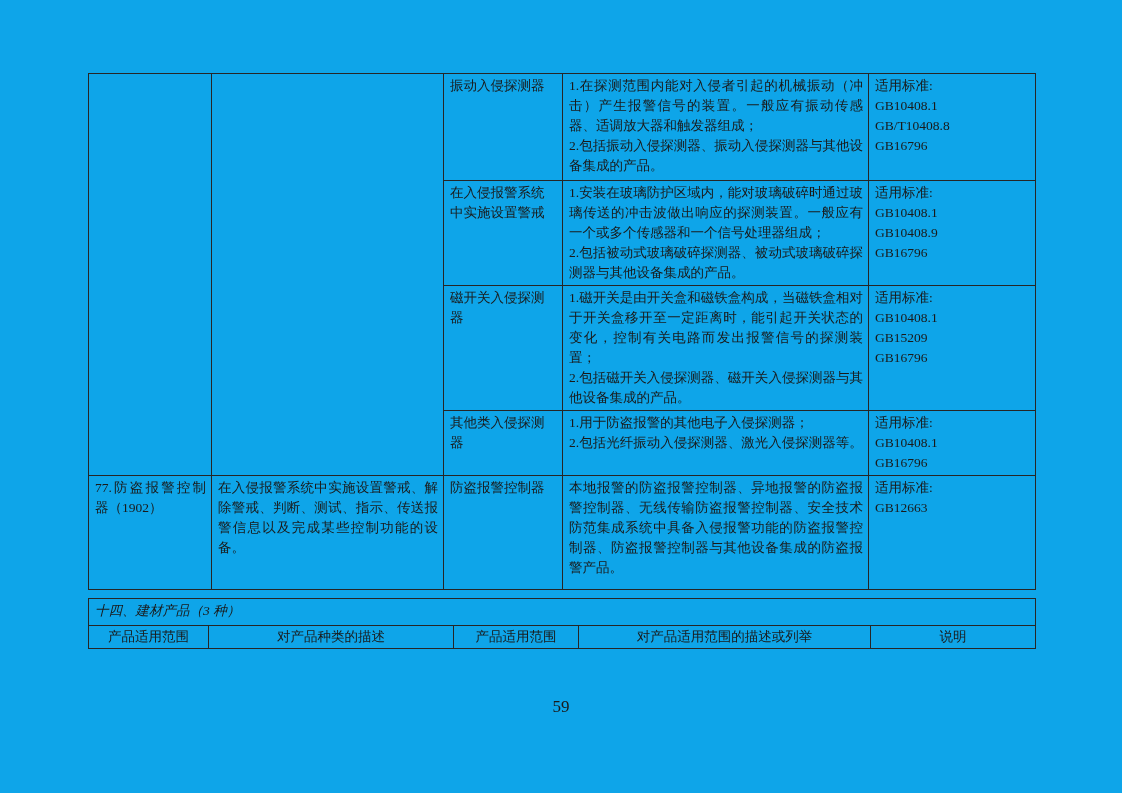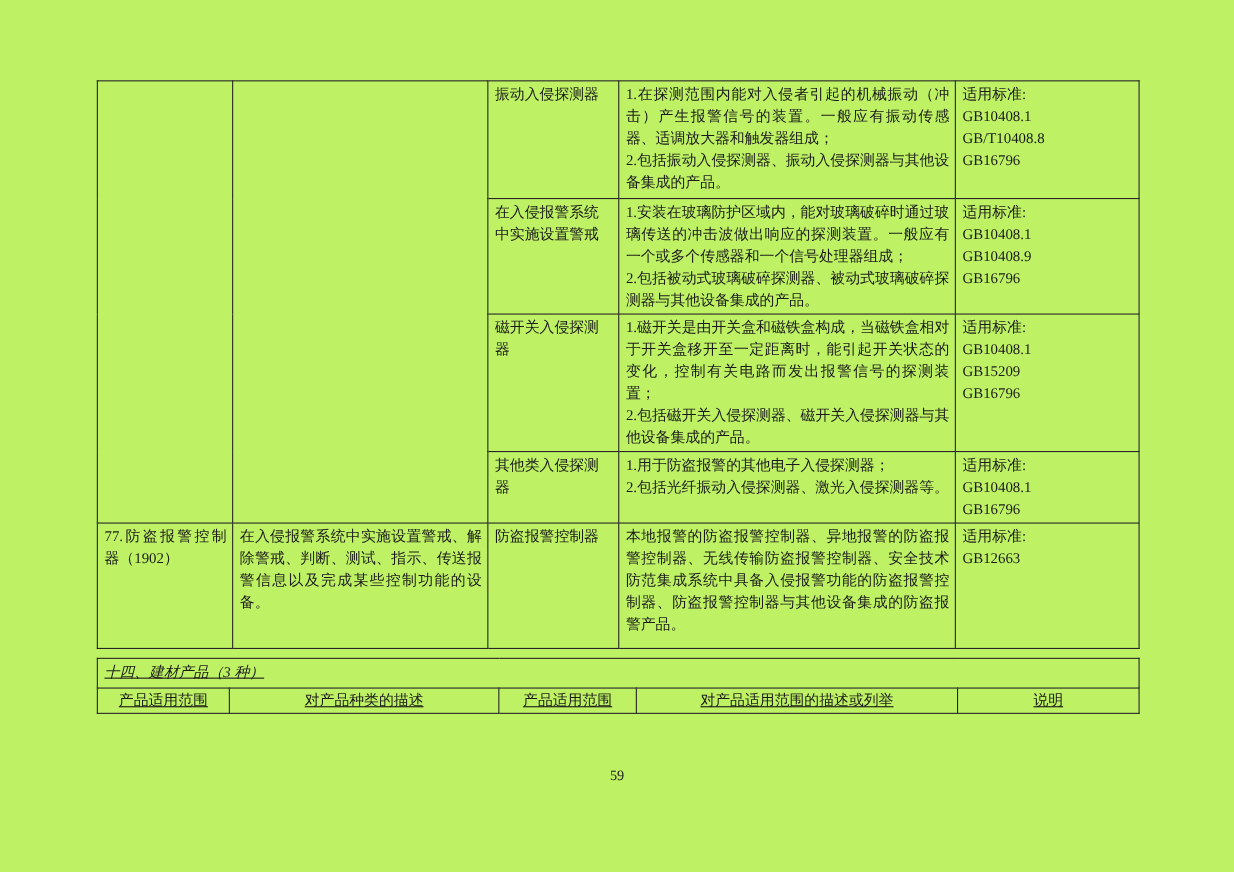--- a/index.html
+++ b/index.html
@@ -11,62 +11,62 @@
     width: 1122px;
     height: 793px;
     overflow: hidden;
     font-family: "Liberation Serif", "DejaVu Serif", serif;
     color: #1a1a1a;
   }
   .page {
     position: relative;
     width: 1122px;
     height: 793px;
-    background: #bef264;
+    background: #0ea5e9;
   }
   table.tbl {
     position: absolute;
     left: 88px;
     border-collapse: collapse;
     table-layout: fixed;
     width: 947px;
   }
   table.tbl td, table.tbl th {
     border: 1.5px solid #262626;
     vertical-align: top;
     padding: 2px 5px 2px 6px;
     font-size: 13.5px;
     line-height: 20px;
     font-weight: normal;
     overflow: hidden;
     word-break: break-all;
   }
   .t1 { top: 73px; }
-  .t2 { top: 598px; text-decoration: underline; }
+  .t2 { top: 598px; }
   .pre { white-space: pre-line; }
   .just { text-align: justify; text-justify: inter-character; }
   .note { line-height: 23px; }
   table.tbl th {
     text-align: center;
     vertical-align: middle;
     padding: 1px 2px;
   }
   td.section {
     font-style: italic;
     font-size: 14.5px;
     padding: 3px 8px;
     vertical-align: middle;
   }
   .pageno {
     position: absolute;
     top: 697px;
     left: 0;
     width: 1122px;
     text-align: center;
-    font-size: 13px;
+    font-size: 17px;
   }
 </style>
 </head>
 <body>
 
 <div class="page">
 
   <table class="tbl t1">
     <colgroup>
       <col style="width:123px">

